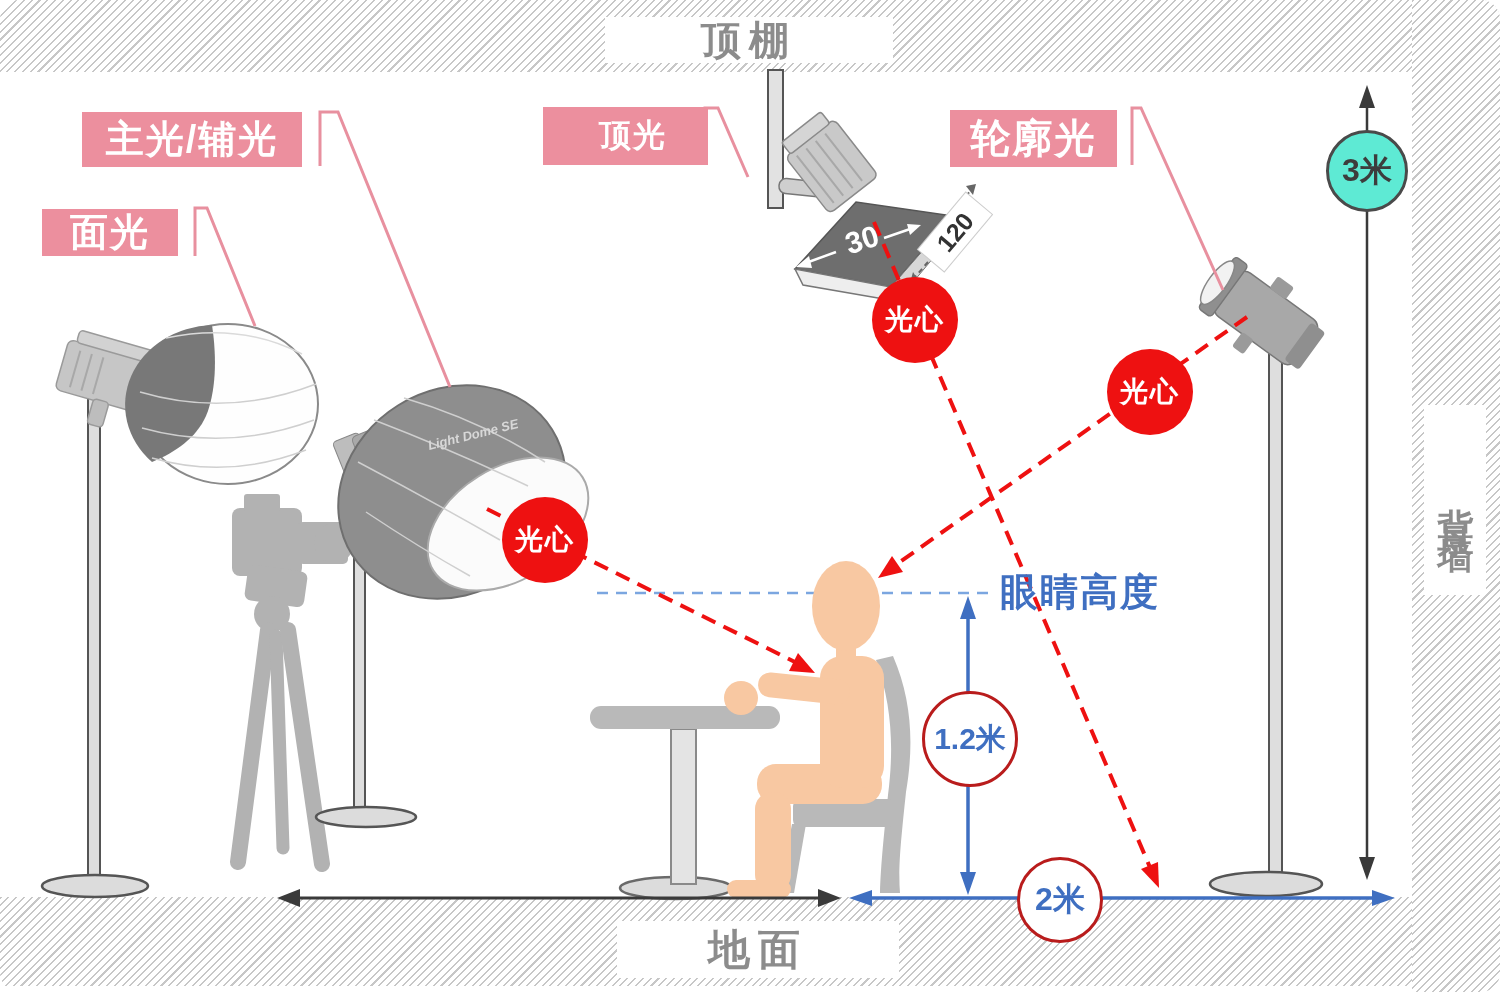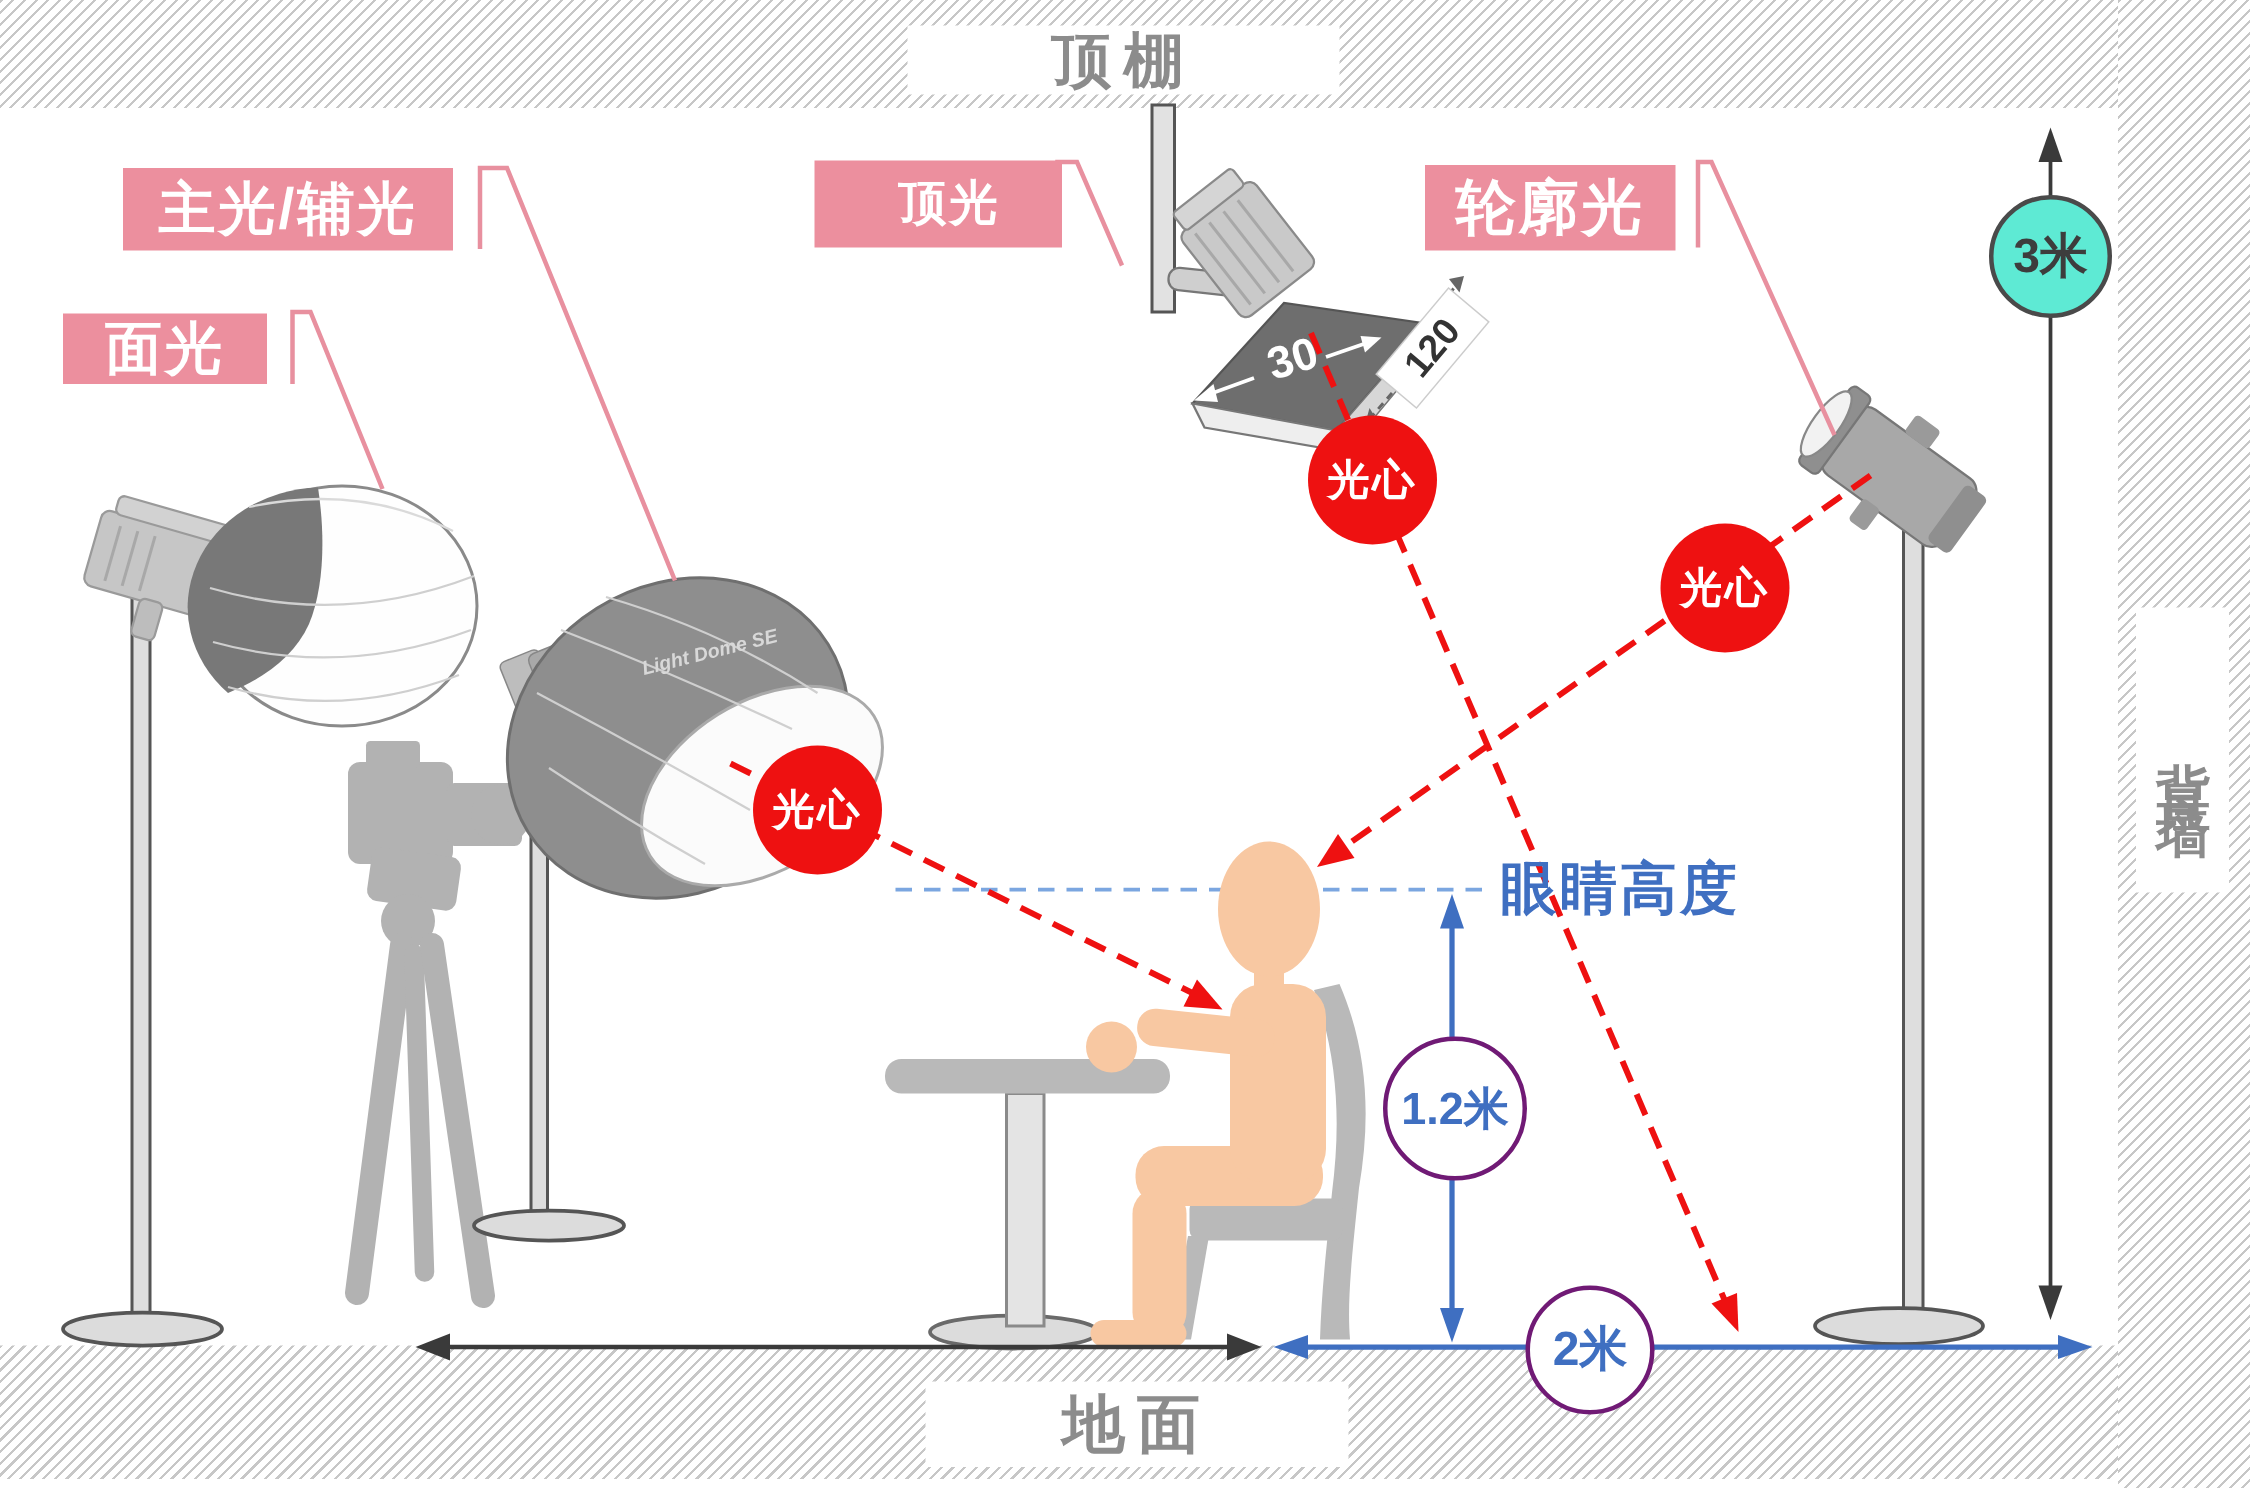--- a/index.html
+++ b/index.html
@@ -1,26 +1,26 @@
 <!DOCTYPE html>
 <html><head>
 <meta charset="utf-8">
 <style>
   html,body{margin:0;padding:0;background:#fff;}
   #stage{position:relative;width:1500px;height:992px;background:#fff;overflow:hidden;
-         font-family:"Liberation Sans","DejaVu Sans",sans-serif;}
+         font-family:"Liberation Sans","DejaVu Sans",sans-serif;border-radius:19px;}
   .hatch{position:absolute;background-color:#fff;
     background-image:repeating-linear-gradient(135deg,#c7c7c7 0px,#c7c7c7 1.5px,#ffffff 1.5px,#ffffff 5.5px);}
   .lbl{position:absolute;display:flex;align-items:center;justify-content:center;
        font-weight:bold;white-space:nowrap;}
   .pink{background:#ec8f9e;color:#fff;font-size:38px;letter-spacing:2px;}
   .whitebox{background:#fff;color:#8c8c8c;font-size:40px;letter-spacing:8px;}
   .circle{border-radius:50%;box-sizing:border-box;}
   .gx{background:#ee1111;color:#fff;font-size:28px;letter-spacing:2px;}
-  .bluecirc{background:#fff;border:3px solid #701a75;color:#3f6fc1;}
+  .bluecirc{background:#fff;border:3px solid #b91c1c;color:#3f6fc1;}
   svg{position:absolute;left:0;top:0;}
   .vert{writing-mode:vertical-rl;letter-spacing:12px;}
 </style>
 </head>
 <body>
 
 <div id="stage">
 
   <div class="hatch" style="left:0;top:0;width:1500px;height:72px;"></div>
   <div class="hatch" style="left:1412px;top:0;width:88px;height:992px;"></div>

